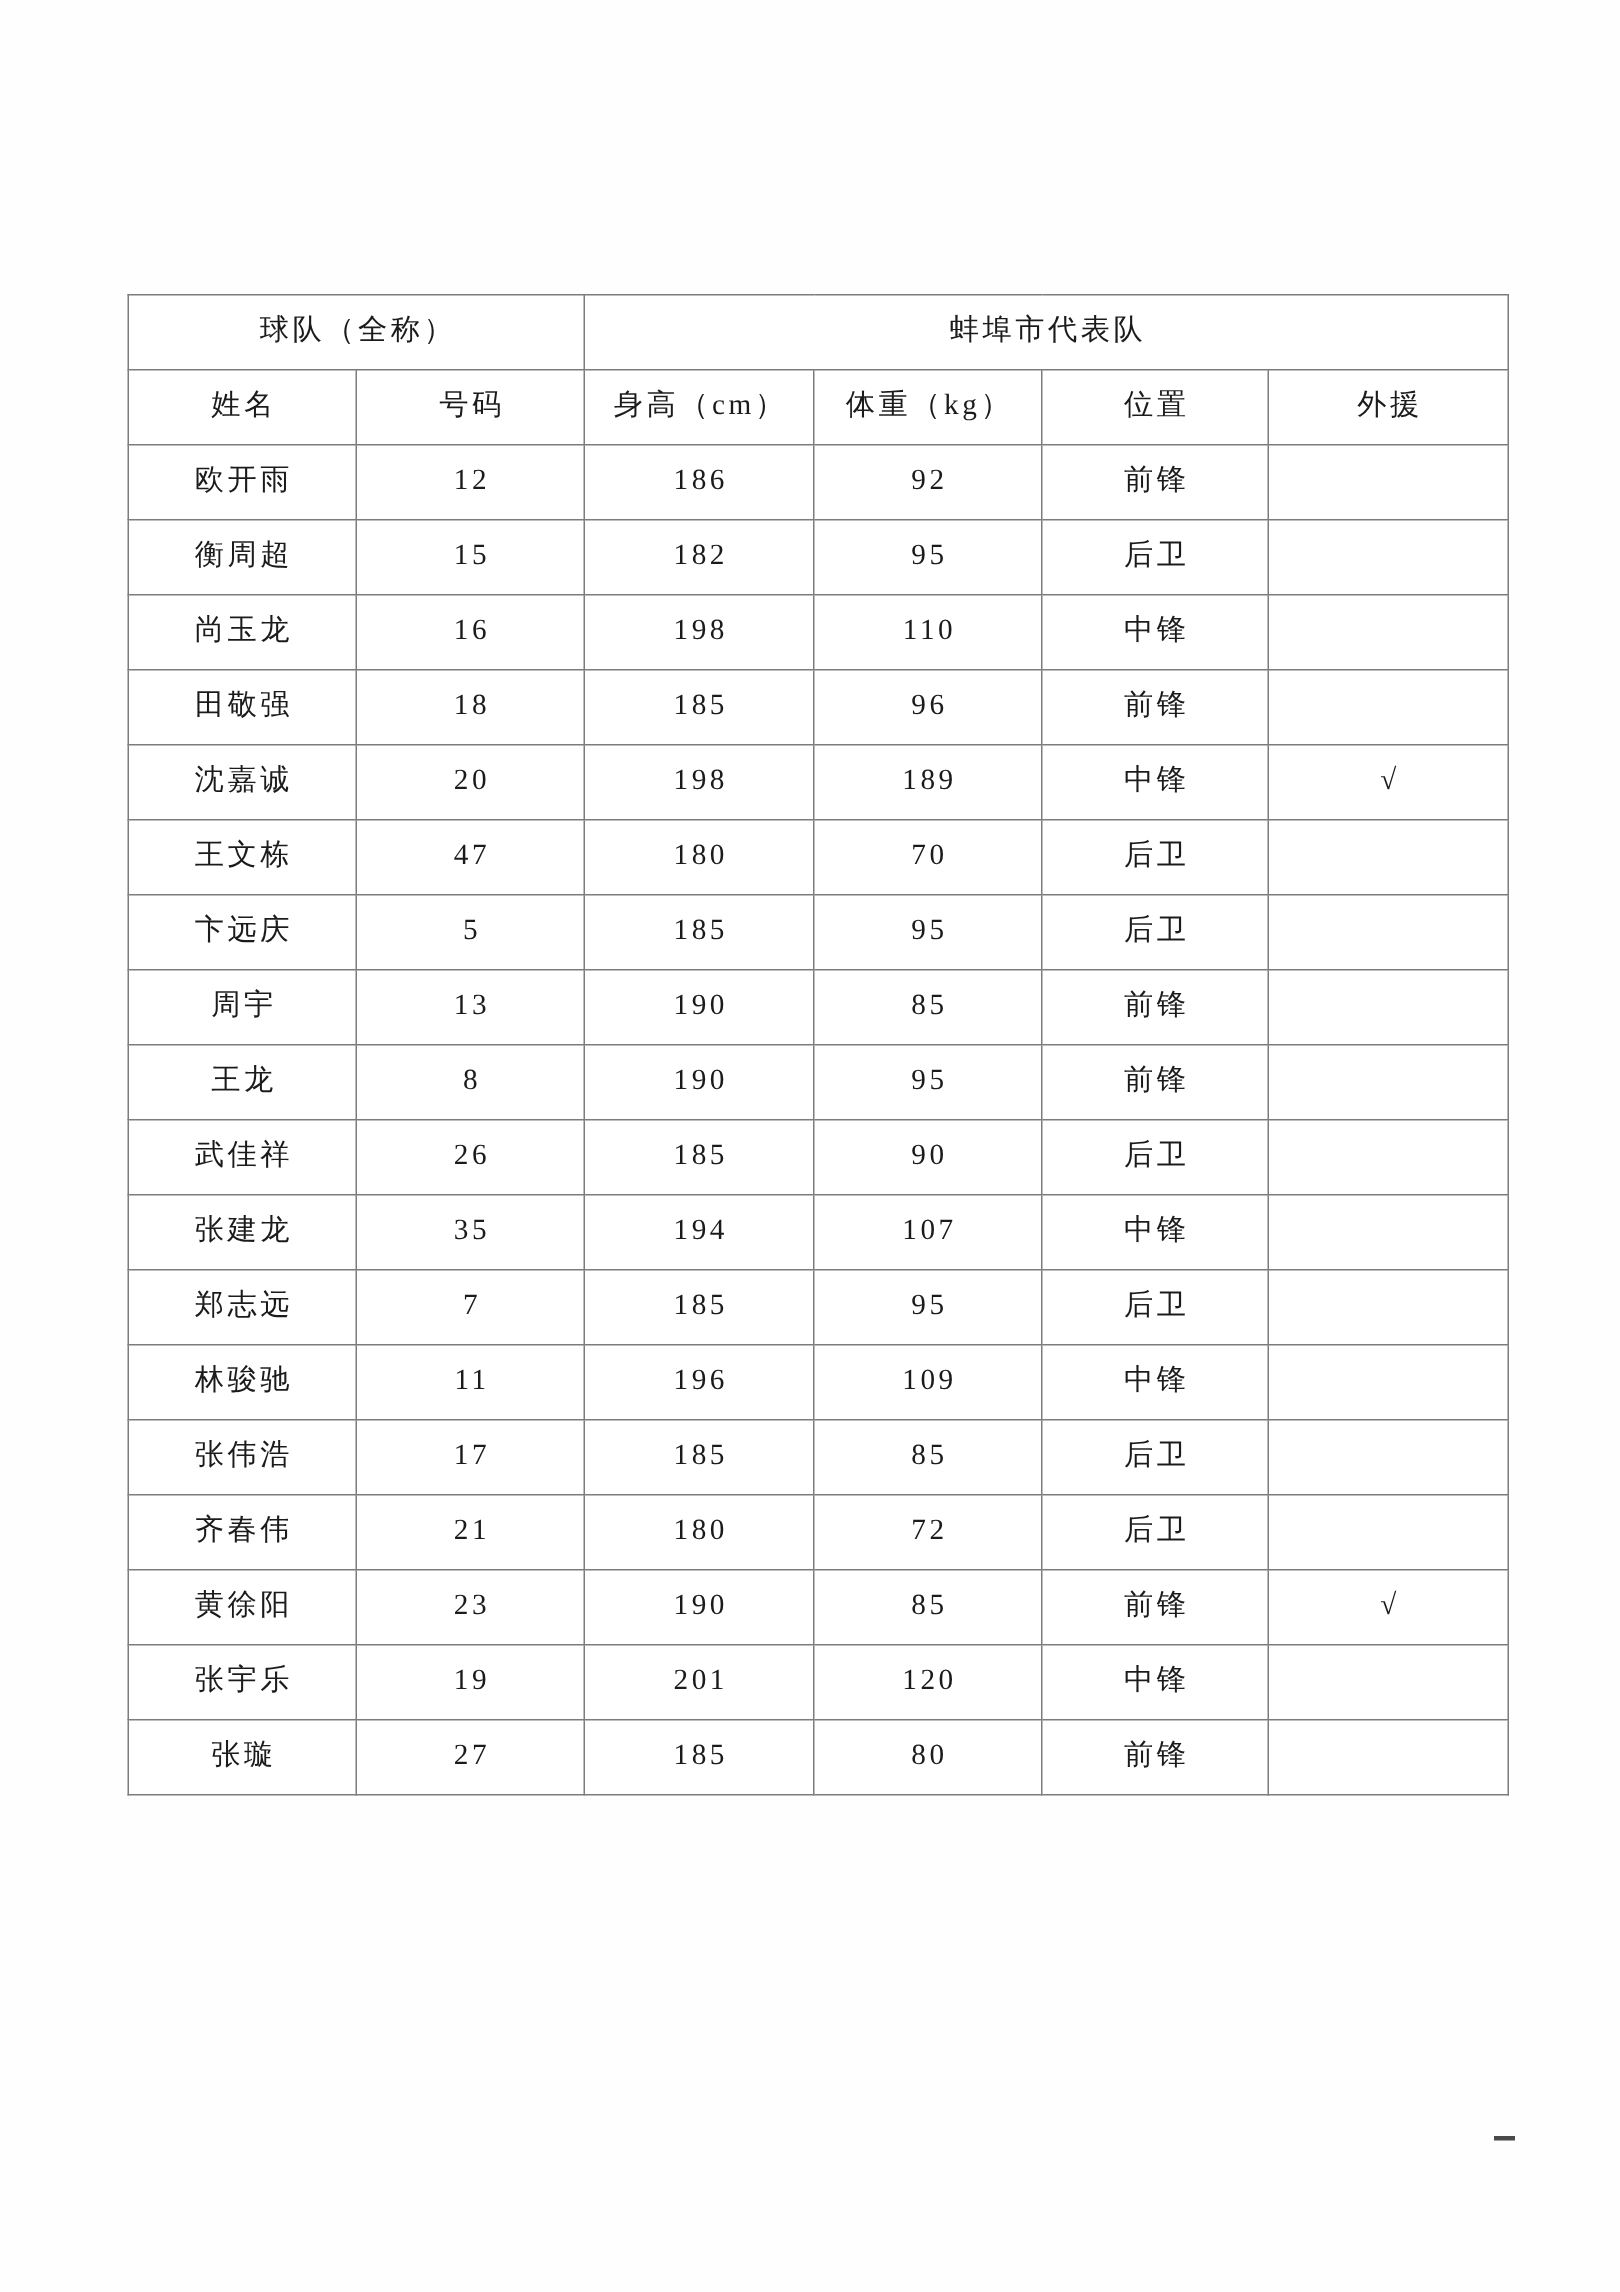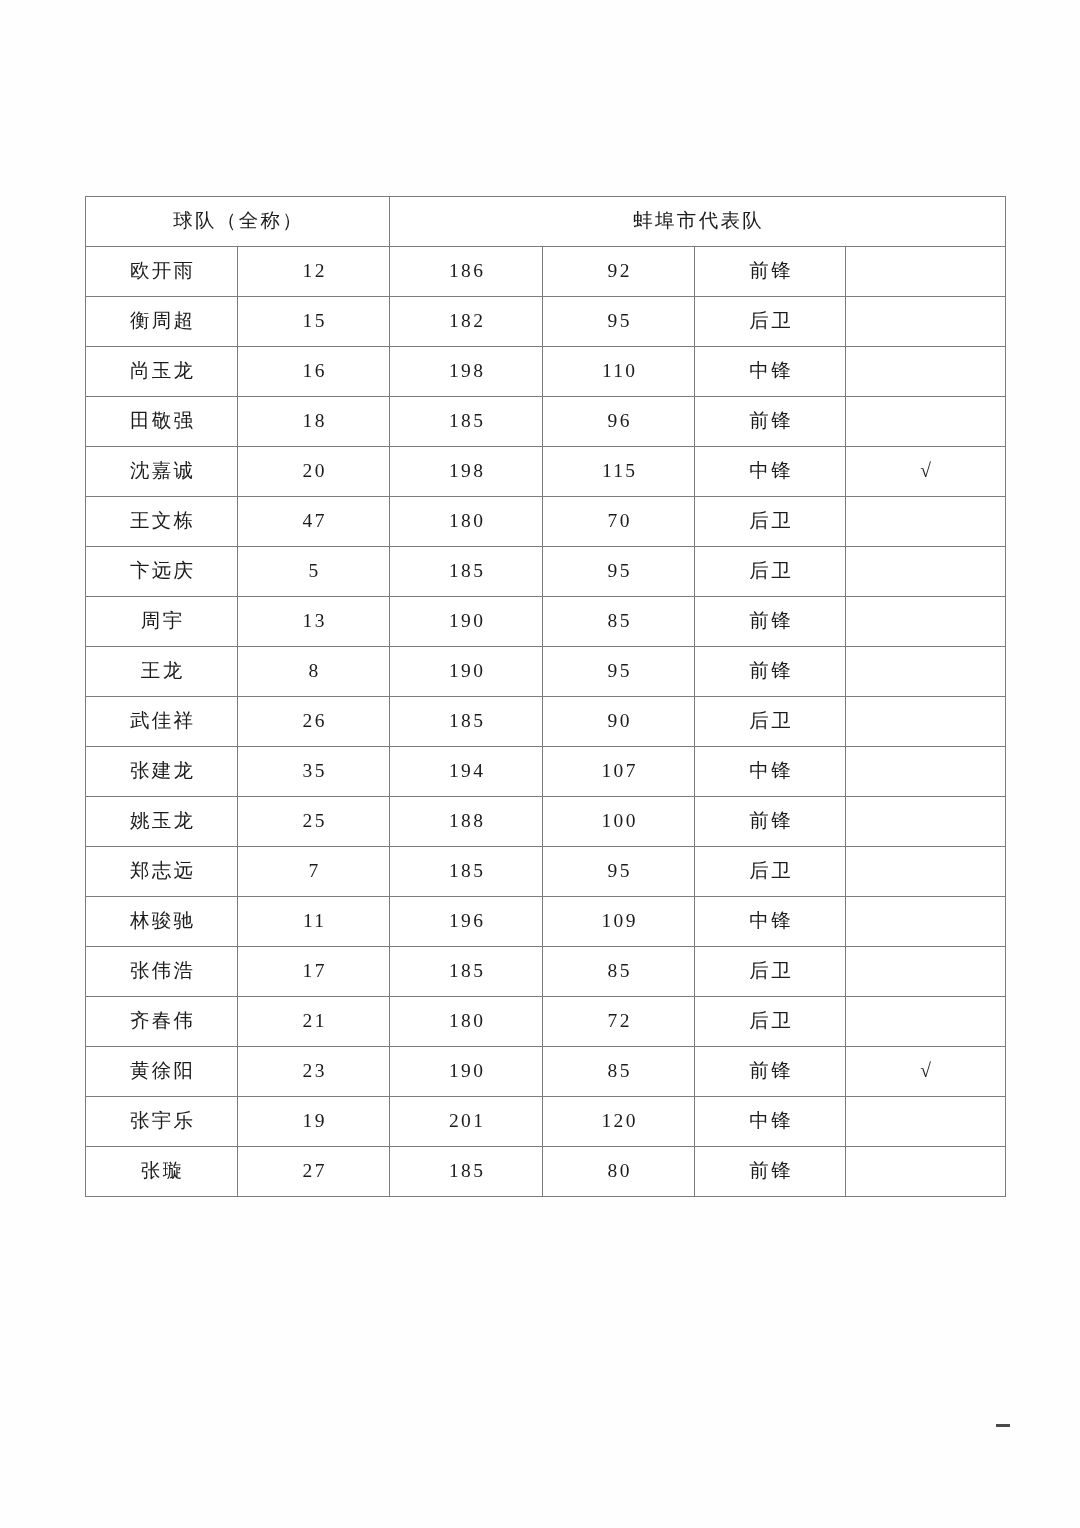--- a/index.html
+++ b/index.html
@@ -98,20 +98,28 @@
     </colgroup>
     <tbody>
 
       <tr class="row-title">
         <td colspan="2">球队（全称）</td>
         <td colspan="4">蚌埠市代表队</td>
       </tr>
 
 
 
+      <tr>
+        <td>姓名</td>
+        <td>号码</td>
+        <td>身高（cm）</td>
+        <td>体重（kg）</td>
+        <td>位置</td>
+        <td>外援</td>
+      </tr>
 
       <tr>
         <td>欧开雨</td>
         <td class="cell-num">12</td>
         <td class="cell-val">186</td>
         <td class="cell-val">92</td>
         <td>前锋</td>
         <td class="cell-check"></td>
       </tr>
 
@@ -139,21 +147,21 @@
         <td class="cell-val">185</td>
         <td class="cell-val">96</td>
         <td>前锋</td>
         <td class="cell-check"></td>
       </tr>
 
       <tr>
         <td>沈嘉诚</td>
         <td class="cell-num">20</td>
         <td class="cell-val">198</td>
-        <td class="cell-val">115</td>
+        <td class="cell-val">189</td>
         <td>中锋</td>
         <td class="cell-check">√</td>
       </tr>
 
       <tr>
         <td>王文栋</td>
         <td class="cell-num">47</td>
         <td class="cell-val">180</td>
         <td class="cell-val">70</td>
         <td>后卫</td>
@@ -198,28 +206,20 @@
 
       <tr>
         <td>张建龙</td>
         <td class="cell-num">35</td>
         <td class="cell-val">194</td>
         <td class="cell-val">107</td>
         <td>中锋</td>
         <td class="cell-check"></td>
       </tr>
 
-      <tr>
-        <td>姚玉龙</td>
-        <td class="cell-num">25</td>
-        <td class="cell-val">188</td>
-        <td class="cell-val">100</td>
-        <td>前锋</td>
-        <td class="cell-check"></td>
-      </tr>
 
       <tr>
         <td>郑志远</td>
         <td class="cell-num">7</td>
         <td class="cell-val">185</td>
         <td class="cell-val">95</td>
         <td>后卫</td>
         <td class="cell-check"></td>
       </tr>
 

